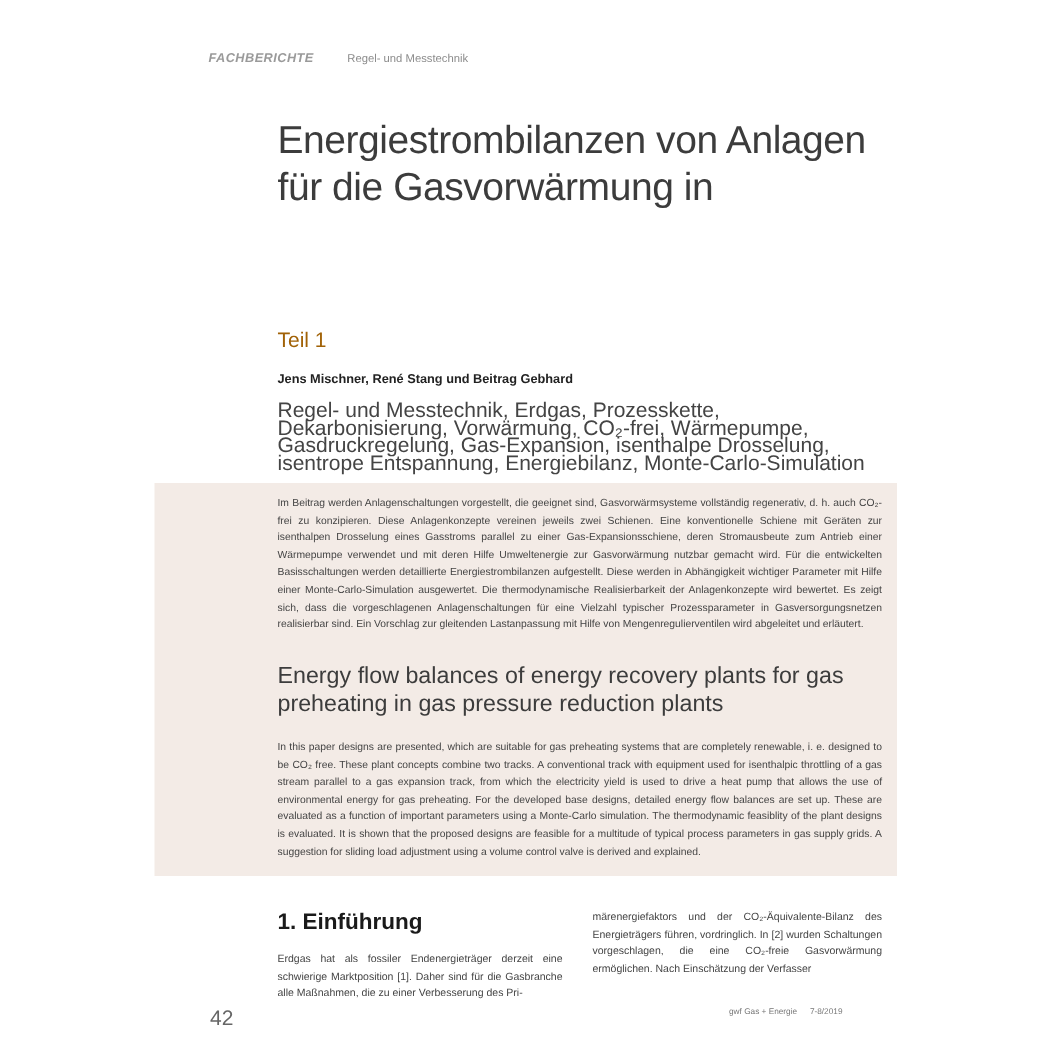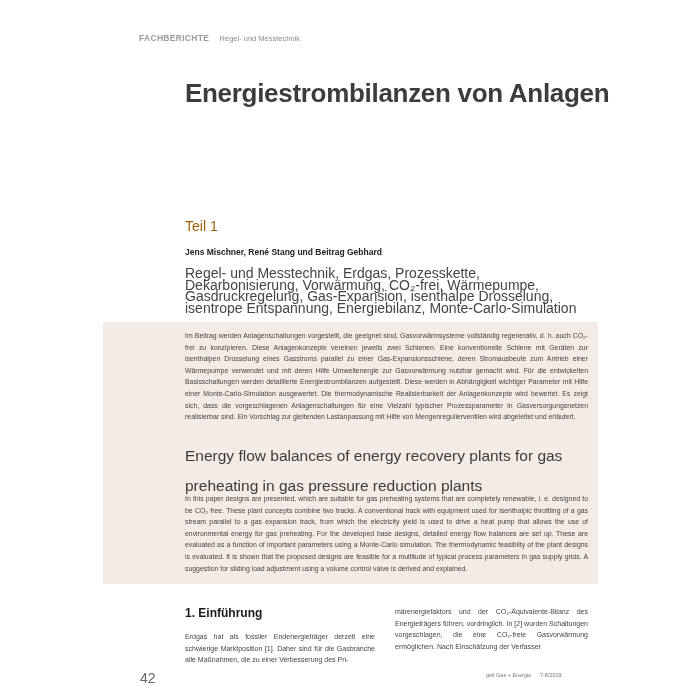--- a/index.html
+++ b/index.html
@@ -4,26 +4,26 @@
 <style>
   html, body { margin: 0; padding: 0; }
   body {
     width: 700px; height: 700px; background: #ffffff; position: relative; overflow: hidden;
     font-family: "Liberation Sans", "DejaVu Sans", sans-serif; color: #333;
   }
   .running-head {
     position: absolute; left: 139px; top: 33px; font-size: 8.5px; color: #8c8c8c;
     white-space: nowrap;
   }
-  .running-head .section { font-weight: bold; letter-spacing: 0.3px; color: #9a9a9a; }
-  .running-head .sub { margin-left: 8px; font-size: 7.5px; color: #8c8c8c; }
+  .running-head .section { font-weight: bold; letter-spacing: 0.3px; color: #9a9a9a; font-style: italic; }
+  .running-head .sub { margin-left: 20px; font-size: 7.5px; color: #8c8c8c; }
 
   .title {
     position: absolute; left: 185px; top: 78px; width: 400px;
-    font-size: 26px; line-height: 30.5px; color: #3c3c3c; font-weight: bold; margin: 0;
+    font-size: 26px; line-height: 30.5px; color: #3c3c3c; font-weight: normal; margin: 0;
     letter-spacing: -0.3px;
   }
   .title span { display: block; white-space: nowrap; }
 
   .part {
     position: absolute; left: 185px; top: 218px; font-size: 14px; color: #a16207;
   }
   .authors {
     position: absolute; left: 185px; top: 247px; font-size: 8.5px; font-weight: bold; color: #222;
     white-space: nowrap;
@@ -36,34 +36,34 @@
   .abstract-box {
     position: absolute; left: 103px; top: 322px; width: 495px; height: 262px;
     background: #f3ebe6;
   }
   .abstract-de {
     position: absolute; left: 185px; top: 330px; width: 403px;
     font-size: 6.9px; line-height: 11.6px; color: #444; text-align: justify;
   }
   .en-title {
     position: absolute; left: 185px; top: 441px; width: 400px;
-    font-size: 15.5px; line-height: 30px; color: #3c3c3c;
+    font-size: 15.5px; line-height: 19px; color: #3c3c3c;
   }
   .abstract-en {
     position: absolute; left: 185px; top: 493px; width: 403px;
     font-size: 6.9px; line-height: 11.6px; color: #444; text-align: justify;
   }
 
   .col-left {
     position: absolute; left: 185px; top: 606px; width: 190px;
   }
   .col-right {
     position: absolute; left: 395px; top: 606px; width: 193px;
   }
-  .h1 { font-size: 12px; font-weight: bold; color: #1a1a1a; margin-bottom: 11px; }
+  .h1 { font-size: 15px; font-weight: bold; color: #1a1a1a; margin-bottom: 11px; }
   .body-text { font-size: 7px; line-height: 11.6px; color: #444; text-align: justify; }
   .col-right .body-text { margin-top: 0; }
 
   .page-num {
     position: absolute; left: 140px; top: 670px; font-size: 14px; color: #666;
   }
   .journal {
     position: absolute; left: 486px; top: 672px; font-size: 5.5px; color: #777; white-space: nowrap;
   }
   .journal .issue { margin-left: 7px; }
@@ -71,20 +71,21 @@
 </head>
 <body>
 
 <div class="running-head">
   <span class="section">FACHBERICHTE</span>
   <span class="sub">Regel- und Messtechnik</span>
 </div>
 
 <h1 class="title">
   <span>Energiestrombilanzen von Anlagen</span>
+  <span>für die Gasvorwärmung in</span>
 </h1>
 
 <div class="part">Teil 1</div>
 <div class="authors">Jens Mischner, René Stang und Beitrag Gebhard</div>
 <div class="keywords">Regel- und Messtechnik, Erdgas, Prozesskette, Dekarbonisierung, Vorwärmung, CO₂-frei, Wärmepumpe, Gasdruckregelung, Gas-Expansion, isenthalpe Drosselung, isentrope Entspannung, Energiebilanz, Monte-Carlo-Simulation</div>
 
 <div class="abstract-box"></div>
 <div class="abstract-de">Im Beitrag werden Anlagenschaltungen vorgestellt, die geeignet sind, Gasvorwärmsysteme vollständig regenerativ, d. h. auch CO₂-frei zu konzipieren. Diese Anlagenkonzepte vereinen jeweils zwei Schienen. Eine konventionelle Schiene mit Geräten zur isenthalpen Drosselung eines Gasstroms parallel zu einer Gas-Expansionsschiene, deren Stromausbeute zum Antrieb einer Wärmepumpe verwendet und mit deren Hilfe Umweltenergie zur Gasvorwärmung nutzbar gemacht wird. Für die entwickelten Basisschaltungen werden detaillierte Energiestrombilanzen aufgestellt. Diese werden in Abhängigkeit wichtiger Parameter mit Hilfe einer Monte-Carlo-Simulation ausgewertet. Die thermodynamische Realisierbarkeit der Anlagenkonzepte wird bewertet. Es zeigt sich, dass die vorgeschlagenen Anlagenschaltungen für eine Vielzahl typischer Prozessparameter in Gasversorgungsnetzen realisierbar sind. Ein Vorschlag zur gleitenden Lastanpassung mit Hilfe von Mengenregulierventilen wird abgeleitet und erläutert.</div>
 <div class="en-title">Energy flow balances of energy recovery plants for gas preheating in gas pressure reduction plants</div>
 <div class="abstract-en">In this paper designs are presented, which are suitable for gas preheating systems that are completely renewable, i. e. designed to be CO₂ free. These plant concepts combine two tracks. A conventional track with equipment used for isenthalpic throttling of a gas stream parallel to a gas expansion track, from which the electricity yield is used to drive a heat pump that allows the use of environmental energy for gas preheating. For the developed base designs, detailed energy flow balances are set up. These are evaluated as a function of important parameters using a Monte-Carlo simulation. The thermodynamic feasiblity of the plant designs is evaluated. It is shown that the proposed designs are feasible for a multitude of typical process parameters in gas supply grids. A suggestion for sliding load adjustment using a volume control valve is derived and explained.</div>

